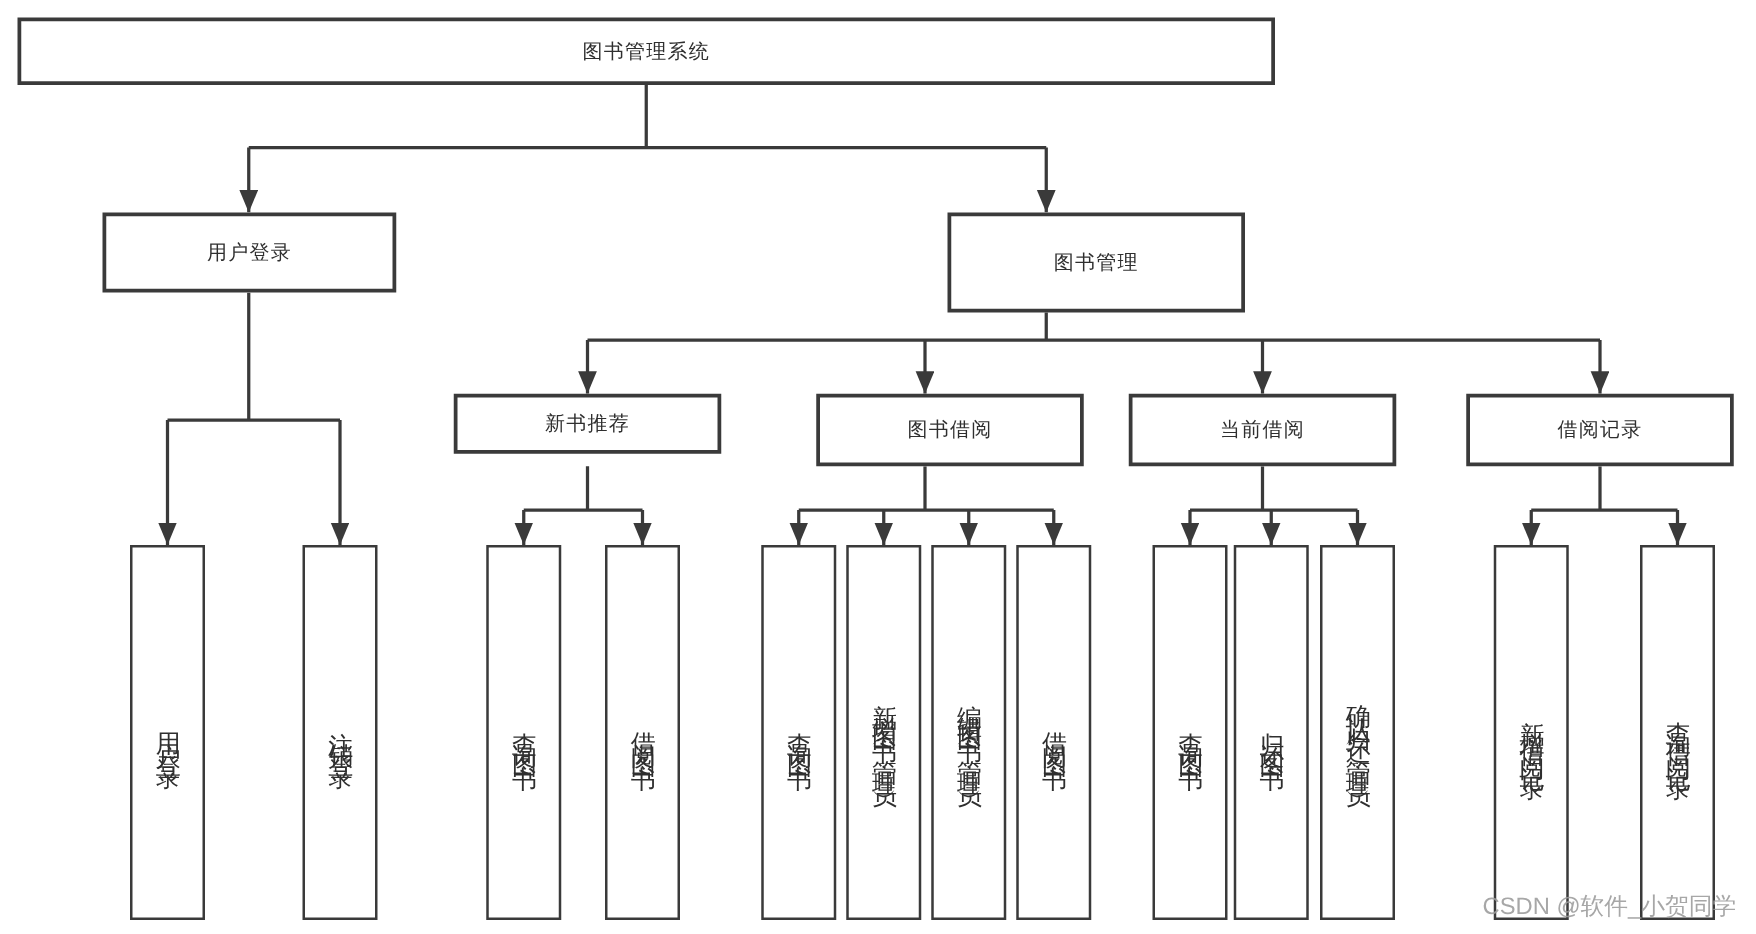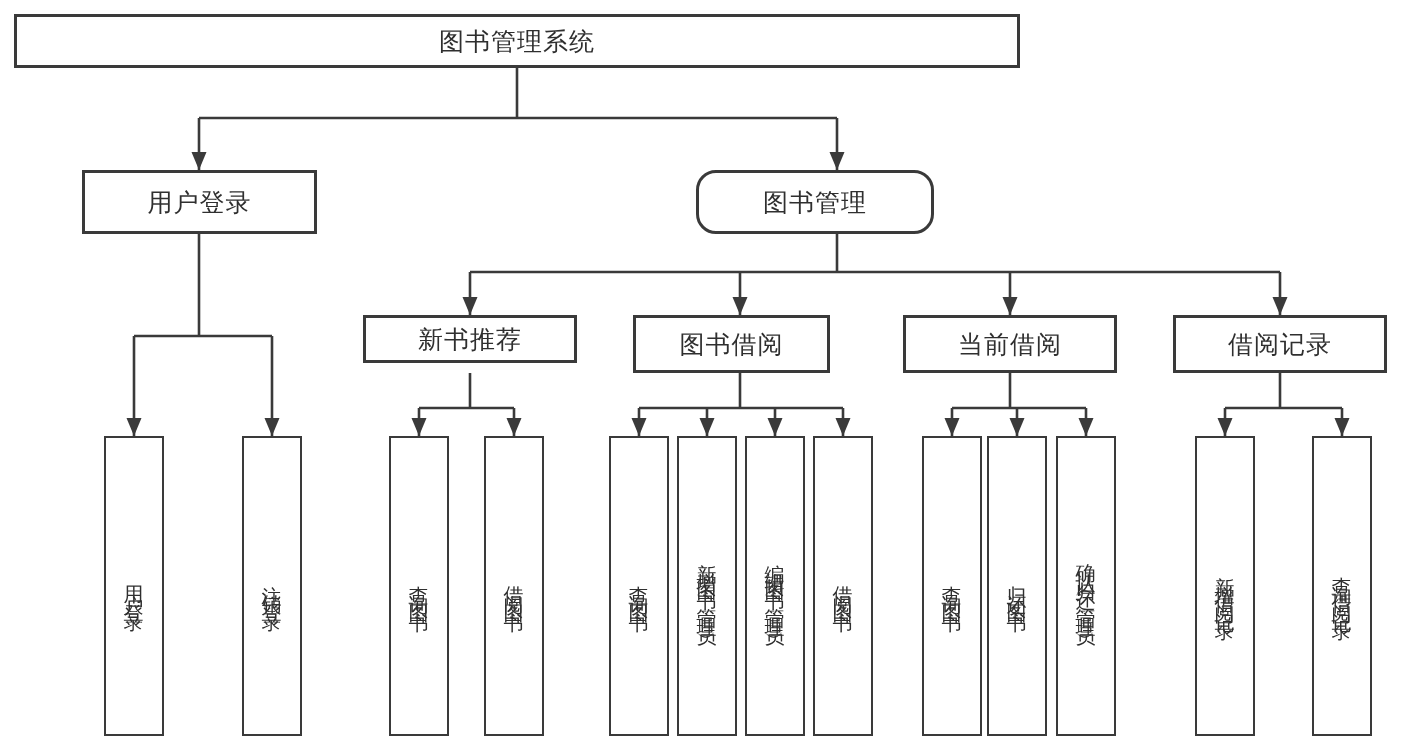--- a/index.html
+++ b/index.html
@@ -32,21 +32,21 @@
   #arrowhead path { fill: var(--line, #3a3a3a); }
   .node {
     position: absolute;
     background: var(--background);
     border: 3px solid var(--line);
     display: flex;
     align-items: center;
     justify-content: center;
     color: var(--text);
   }
-  .h-node { font-size: 25px; letter-spacing: 1px; }
+  .h-node { font-size: 16px; letter-spacing: 1px; }
   .v-node {
     border-width: 2px;
     writing-mode: vertical-rl;
     text-orientation: mixed;
     font-size: 20px;
     line-height: 1;
     letter-spacing: 9px;
     padding-top: 4px;
   }
   .watermark {
@@ -123,24 +123,24 @@
       <line x1="1280" y1="373" x2="1280" y2="408"></line>
       <line x1="1225" y1="408" x2="1342" y2="408"></line>
       <line x1="1225" y1="408" x2="1225" y2="436" marker-end="url(#arrowhead)"></line>
       <line x1="1342" y1="408" x2="1342" y2="436" marker-end="url(#arrowhead)"></line>
     </g>
   </svg>
 
   <div class="node h-node" style="left:14px; top:14px; width:1006px; height:54px;">图书管理系统</div>
 
   <div class="node h-node" style="left:82px; top:170px; width:235px; height:64px;">用户登录</div>
-  <div class="node h-node" style="left:696px; top:170px; width:238px; height:64px;border-radius:20px;">图书管理</div>
+  <div class="node h-node" style="left:758px; top:170px; width:238px; height:80px;">图书管理</div>
 
   <div class="node h-node" style="left:363px; top:315px; width:214px; height:48px;">新书推荐</div>
-  <div class="node h-node" style="left:633px; top:315px; width:197px; height:58px;">图书借阅</div>
+  <div class="node h-node" style="left:653px; top:315px; width:214px; height:58px;">图书借阅</div>
   <div class="node h-node" style="left:1173px; top:315px; width:214px; height:58px;">借阅记录</div>
   <div class="node h-node" style="left:903px; top:315px; width:214px; height:58px;">当前借阅</div>
 
   <div class="node v-node" style="left:104px; top:436px; width:60px; height:300px;">用户登录</div>
   <div class="node v-node" style="left:242px; top:436px; width:60px; height:300px;">注销登录</div>
 
   <div class="node v-node" style="left:389px; top:436px; width:60px; height:300px;">查询图书</div>
   <div class="node v-node" style="left:484px; top:436px; width:60px; height:300px;">借阅图书</div>
 
   <div class="node v-node" style="left:609px; top:436px; width:60px; height:300px;">查询图书</div>
@@ -148,14 +148,15 @@
   <div class="node v-node" style="left:745px; top:436px; width:60px; height:300px;">编辑图书（管理员）</div>
   <div class="node v-node" style="left:813px; top:436px; width:60px; height:300px;">借阅图书</div>
 
   <div class="node v-node" style="left:922px; top:436px; width:60px; height:300px;">查询图书</div>
   <div class="node v-node" style="left:987px; top:436px; width:60px; height:300px;">归还图书</div>
   <div class="node v-node" style="left:1056px; top:436px; width:60px; height:300px;">确认归还（管理员）</div>
 
   <div class="node v-node" style="left:1195px; top:436px; width:60px; height:300px;">新增借阅记录</div>
   <div class="node v-node" style="left:1312px; top:436px; width:60px; height:300px;">查询借阅记录</div>
 
+  <div class="watermark">CSDN @软件_小贺同学</div>
 
 </div>
 
 </body></html>

